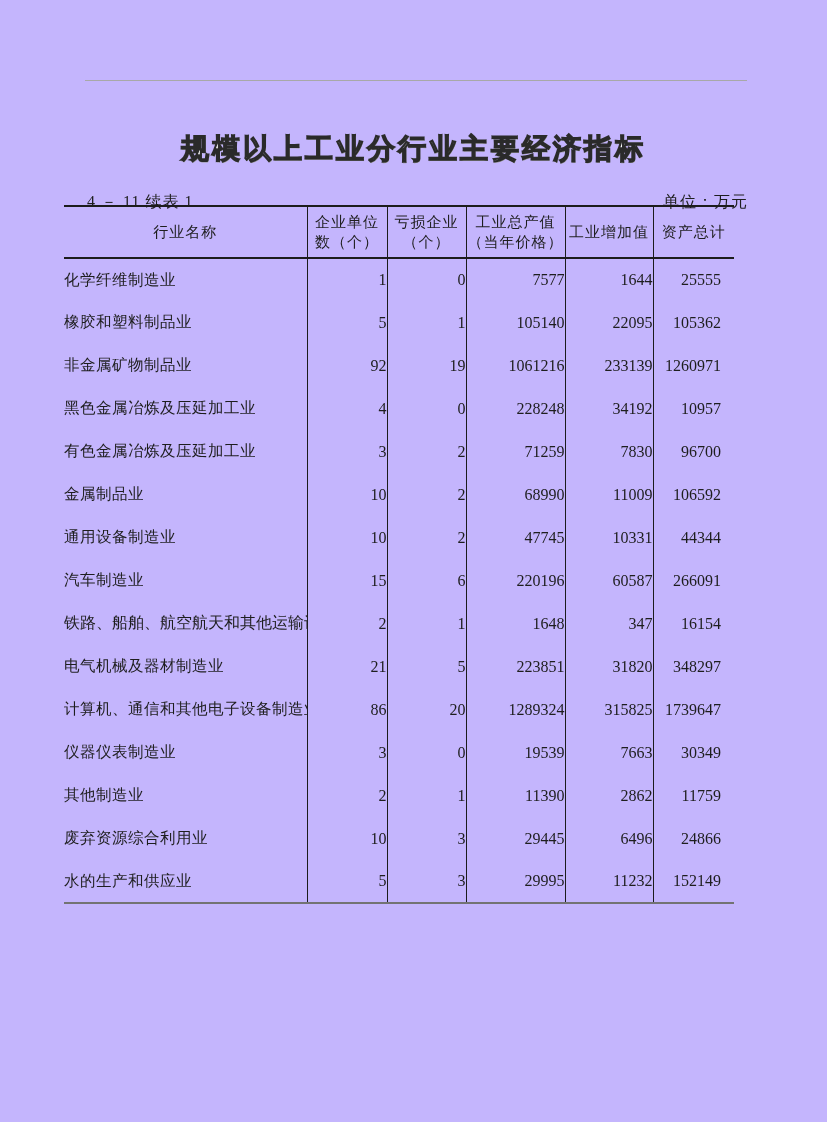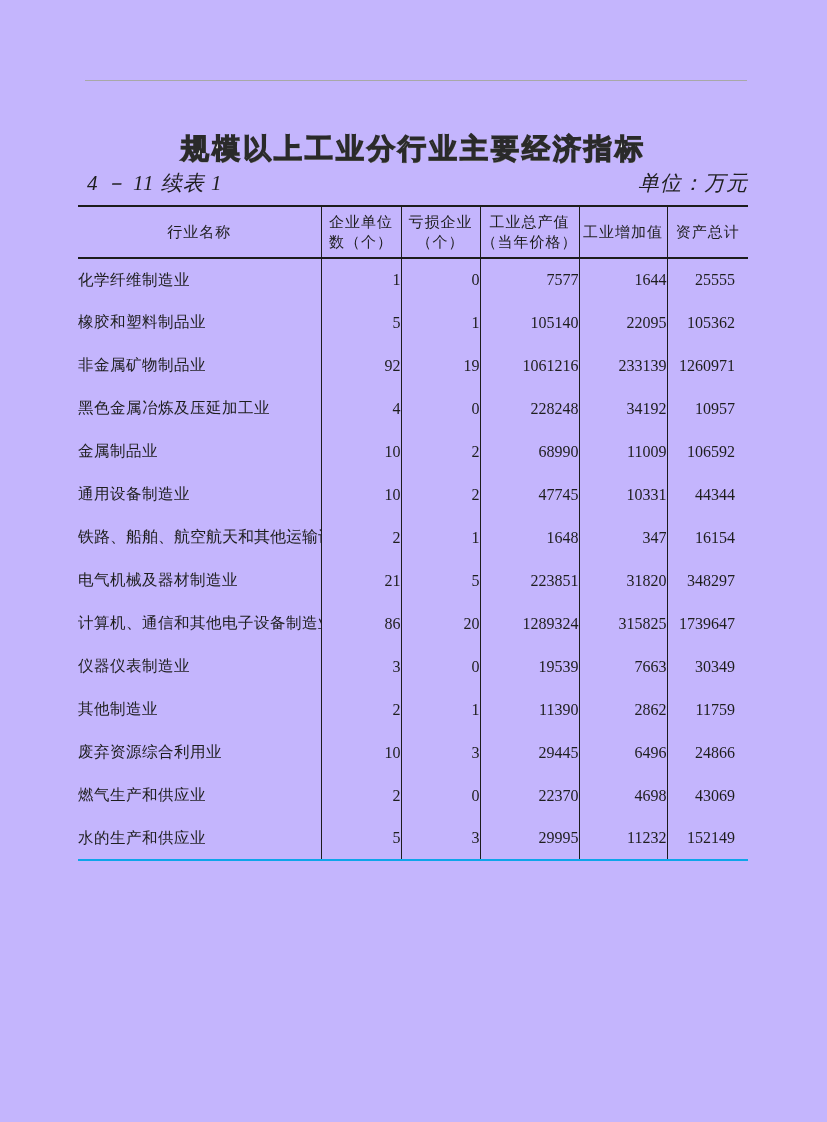--- a/index.html
+++ b/index.html
@@ -15,31 +15,30 @@
   .doc-title {
     position:absolute; left:0; top:130px; width:827px; text-align:center;
     font-family:"Liberation Sans","DejaVu Sans",sans-serif;
     font-size:28px; font-weight:bold; letter-spacing:3px;
     color:#2a2a2a;
     -webkit-text-fill-color:#ffffff;
     -webkit-text-stroke:1.2px #2a2a2a;
     text-shadow:0.5px 0.5px 0 #9a9a9a;
   }
   .sub-row {
-    position:absolute; left:85px; top:169px; width:663px; height:22px;
-    font-size:21px;
-    font-style:italic;
+    position:absolute; left:85px; top:192px; width:663px; height:22px;
+    font-size:16px;
   }
   .table-number { position:absolute; left:2px; top:0; letter-spacing:1px; }
   .unit-label  { position:absolute; right:0; top:0; letter-spacing:1px;text-align:right; }
 
   table.stat {
-    position:absolute; left:78px; top:205px; width:670px;
+    position:absolute; left:64px; top:205px; width:670px;
     border-collapse:collapse; table-layout:fixed;
-    border-top:2px solid #1c1c1c; border-bottom:2px solid #0ea5e9;
+    border-top:2px solid #1c1c1c; border-bottom:2px solid #737373;
   }
   table.stat col.c1 { width:243px; }
   table.stat col.c2 { width:80px; }
   table.stat col.c3 { width:79px; }
   table.stat col.c4 { width:99px; }
   table.stat col.c5 { width:88px; }
   table.stat col.c6 { width:81px; }
 
   table.stat th, table.stat td {
     padding:0; margin:0; vertical-align:middle;
@@ -127,34 +126,50 @@
       </tr>
       <tr class="data-row">
         <td class="name">黑色金属冶炼及压延加工业</td>
         <td class="num">4</td>
         <td class="num">0</td>
         <td class="num">228248</td>
         <td class="num">34192</td>
         <td class="num">10957</td>
       </tr>
       <tr class="data-row">
+        <td class="name">有色金属冶炼及压延加工业</td>
+        <td class="num">3</td>
+        <td class="num">2</td>
+        <td class="num">71259</td>
+        <td class="num">7830</td>
+        <td class="num">96700</td>
+      </tr>
+      <tr class="data-row">
         <td class="name">金属制品业</td>
         <td class="num">10</td>
         <td class="num">2</td>
         <td class="num">68990</td>
         <td class="num">11009</td>
         <td class="num">106592</td>
       </tr>
       <tr class="data-row">
         <td class="name">通用设备制造业</td>
         <td class="num">10</td>
         <td class="num">2</td>
         <td class="num">47745</td>
         <td class="num">10331</td>
         <td class="num">44344</td>
+      </tr>
+      <tr class="data-row">
+        <td class="name">汽车制造业</td>
+        <td class="num">15</td>
+        <td class="num">6</td>
+        <td class="num">220196</td>
+        <td class="num">60587</td>
+        <td class="num">266091</td>
       </tr>
       <tr class="data-row">
         <td class="name sm">铁路、船舶、航空航天和其他运输设备制造业</td>
         <td class="num">2</td>
         <td class="num">1</td>
         <td class="num">1648</td>
         <td class="num">347</td>
         <td class="num">16154</td>
       </tr>
       <tr class="data-row">
@@ -191,28 +206,20 @@
       </tr>
       <tr class="data-row">
         <td class="name">废弃资源综合利用业</td>
         <td class="num">10</td>
         <td class="num">3</td>
         <td class="num">29445</td>
         <td class="num">6496</td>
         <td class="num">24866</td>
       </tr>
       <tr class="data-row">
-        <td class="name">燃气生产和供应业</td>
-        <td class="num">2</td>
-        <td class="num">0</td>
-        <td class="num">22370</td>
-        <td class="num">4698</td>
-        <td class="num">43069</td>
-      </tr>
-      <tr class="data-row">
         <td class="name">水的生产和供应业</td>
         <td class="num">5</td>
         <td class="num">3</td>
         <td class="num">29995</td>
         <td class="num">11232</td>
         <td class="num">152149</td>
       </tr>
     </tbody>
   </table>
 </div>

